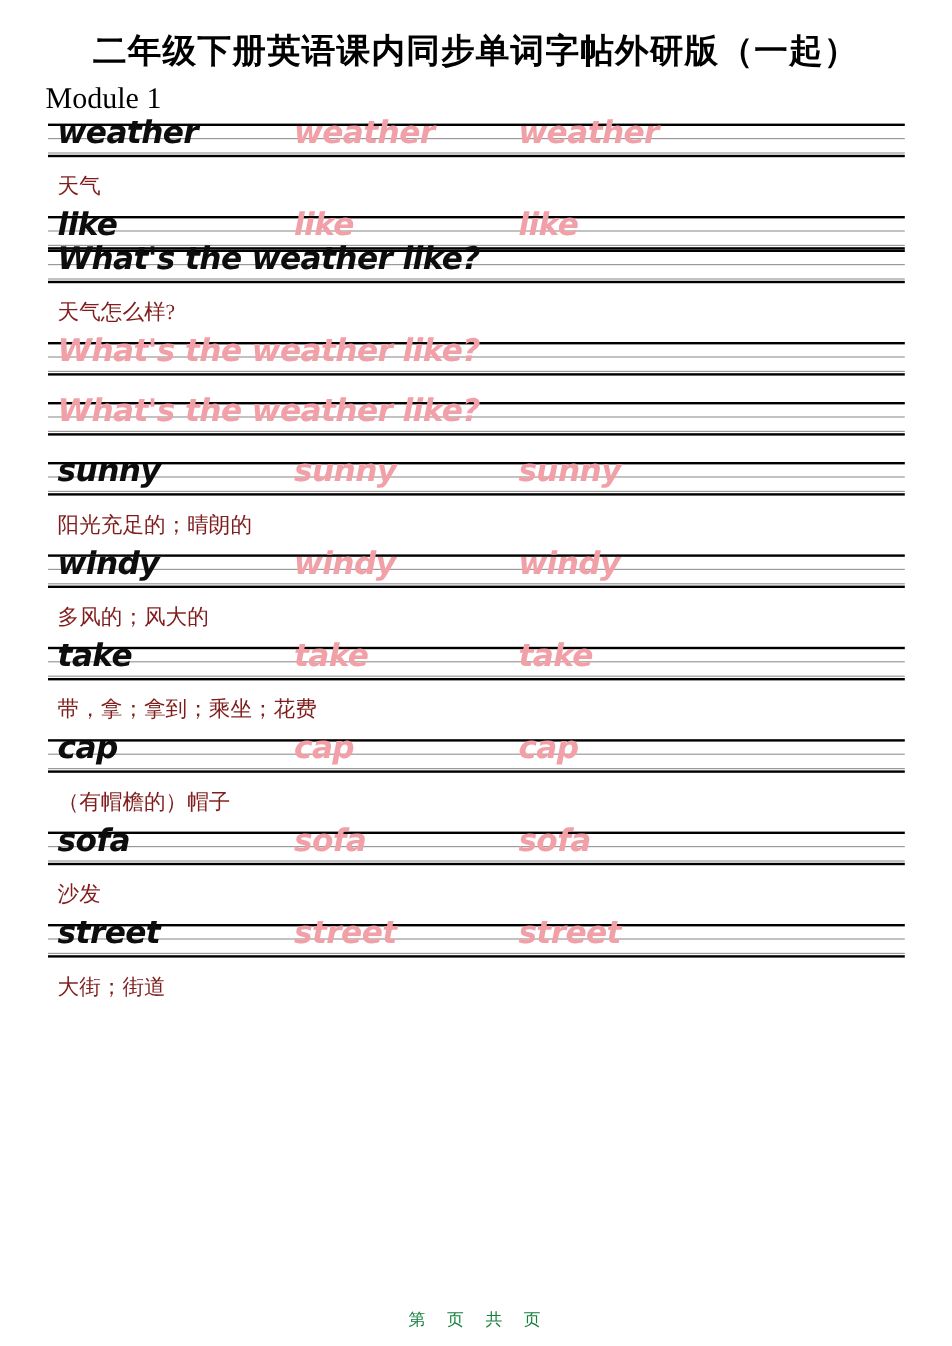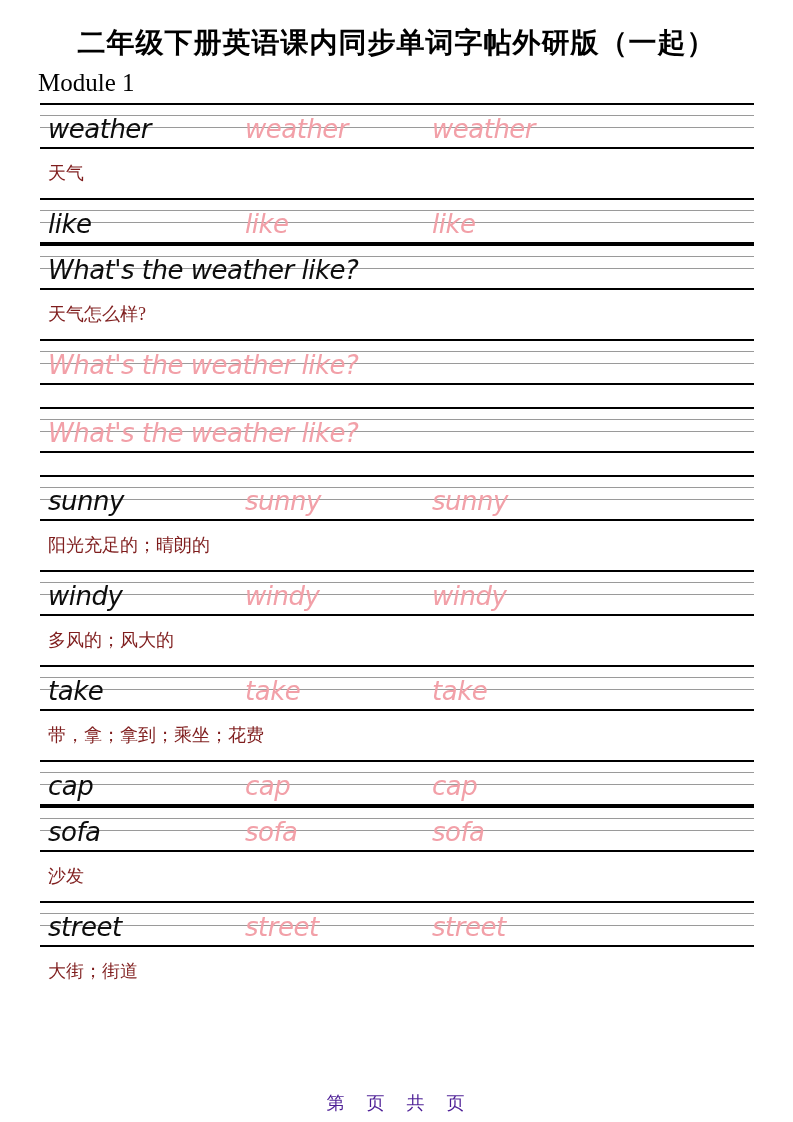--- a/index.html
+++ b/index.html
@@ -37,28 +37,29 @@
   }
   .sheet {
     position: absolute;
     top: 103px;
     left: 40px;
     width: 714px;
   }
   
   .grid-row {
     box-sizing: border-box;
-    height: 46px;
+    height: 28px;
     border-top: 2px solid #000000;
     border-bottom: 2px solid #000000;
     position: relative;
     background-image: linear-gradient(#9a9a9a, #9a9a9a), linear-gradient(#9a9a9a, #9a9a9a);
     background-repeat: no-repeat, no-repeat;
     background-size: 100% 1px, 100% 1px;
     background-position: 0 10px, 0 22px;
+    font-weight: bold;
   }
   .w {
     position: absolute;
     bottom: 5px;
     left: 8px;
     font-size: 26px;
     line-height: 1;
     font-style: italic;
     letter-spacing: -0.5px;
     white-space: nowrap;
@@ -79,23 +80,23 @@
     color: #7f1d1d;
     font-family: "Liberation Serif", serif;
   }
   .blank-row { height: 22px; }
   .footer {
     position: absolute;
     top: 1091px;
     left: 0;
     width: 100%;
     text-align: center;
-    font-size: 18px;
+    font-size: 14px;
     letter-spacing: 2px;
-    color: #4c1d95;
+    color: #15803d;
     font-family: "Liberation Sans", sans-serif;
   }
 </style>
 </head>
 <body>
 
 <div class="page">
 
   <div class="title">二年级下册英语课内同步单词字帖外研版（一起）</div>
   <div class="module">Module 1</div>
@@ -159,20 +160,23 @@
     </div>
     <div class="meaning-row">
       <span class="meaning">带，拿；拿到；乘坐；花费</span>
     </div>
 
     <div class="grid-row">
       <span class="w black">cap</span>
       <span class="w pink c1">cap</span>
       <span class="w pink c2">cap</span>
     </div>
+    <div class="meaning-row">
+      <span class="meaning">（有帽檐的）帽子</span>
+    </div>
 
     <div class="grid-row">
       <span class="w black">sofa</span>
       <span class="w pink c1">sofa</span>
       <span class="w pink c2">sofa</span>
     </div>
     <div class="meaning-row">
       <span class="meaning">沙发</span>
     </div>
 

